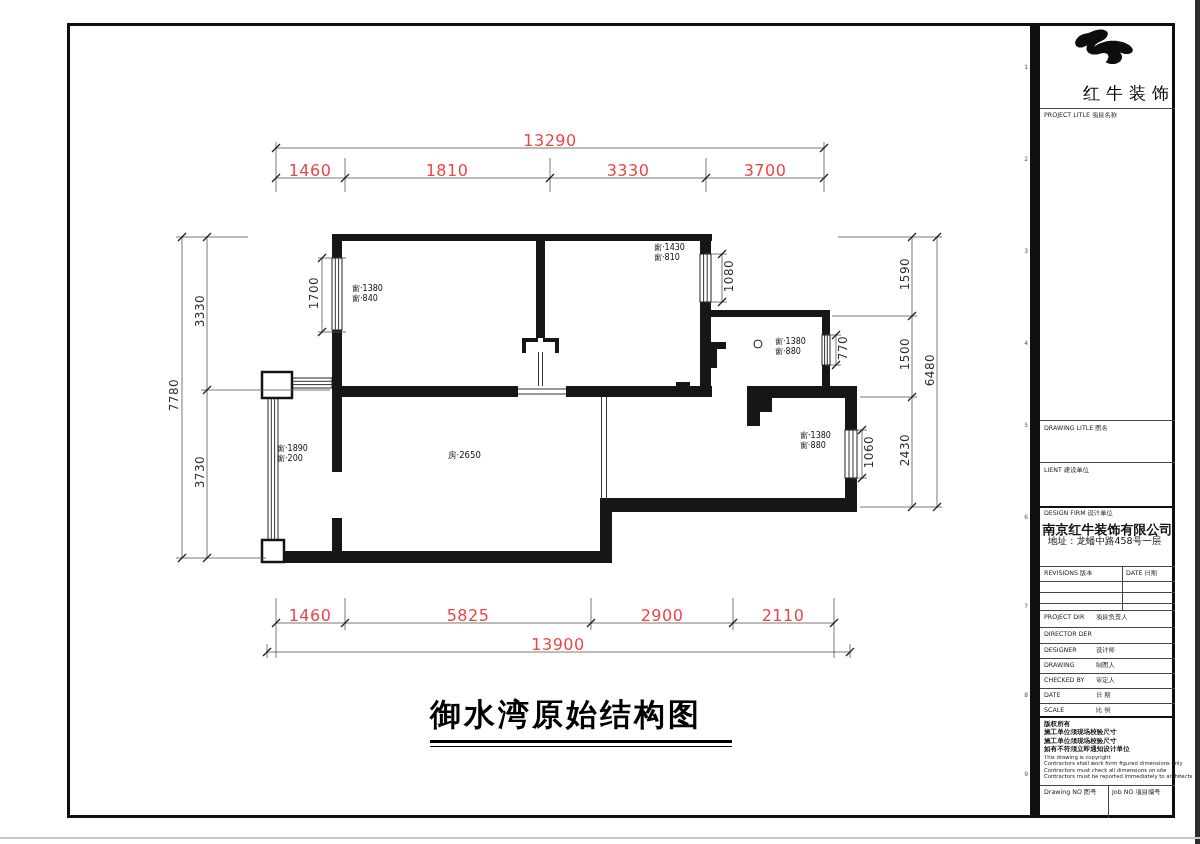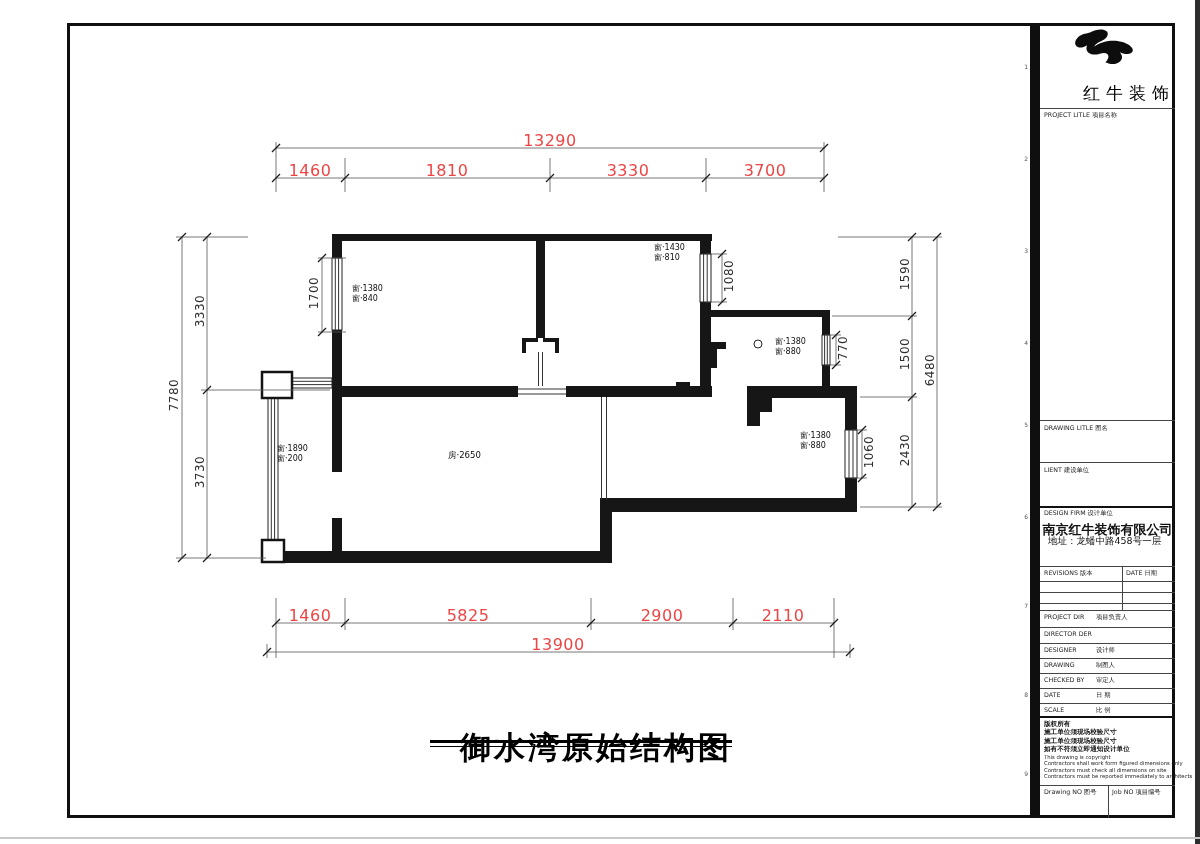--- a/index.html
+++ b/index.html
@@ -15,21 +15,21 @@
   .tb-line{position:absolute;background:#444;height:1px;}
   .tb-line2{position:absolute;background:#111;height:2px;}
   .tb-vline{position:absolute;background:#444;width:1px;}
   .tbl{position:absolute;font-size:6.3px;color:#222;white-space:nowrap;}
   .tb-brand{position:absolute;font-size:17px;letter-spacing:6px;color:#000;text-align:right;font-weight:500;}
   .firm{position:absolute;font-size:13px;font-weight:bold;color:#111;text-align:center;}
   .addr{position:absolute;font-size:9.5px;color:#111;text-align:left;line-height:11px;}
   .cpy-zh{font-size:6.6px;color:#111;line-height:8.4px;font-weight:bold;white-space:nowrap;}
   .cpy-en{font-size:5.3px;color:#222;line-height:6.6px;white-space:nowrap;}
   .fold{position:absolute;font-size:6px;color:#555;width:6px;text-align:right;}
-  .main-title{position:absolute;font-size:31px;font-weight:bold;letter-spacing:3px;color:#000;text-align:right;white-space:nowrap;margin-top:33px;}
+  .main-title{position:absolute;font-size:31px;font-weight:bold;letter-spacing:3px;color:#000;text-align:left;white-space:nowrap;}
   svg line.dl{stroke:#555;stroke-width:0.8;}
   svg line.tk{stroke:#1c1c1c;stroke-width:1.3;}
   svg line.thin{stroke:#333;stroke-width:1;}
   svg rect.wall{fill:#161616;}
   svg rect.win{fill:#ffffff;stroke:#222;stroke-width:1;}
   svg rect.box{fill:#ffffff;stroke:#141414;stroke-width:2.5;}
 </style>
 </head>
 <body>
 

